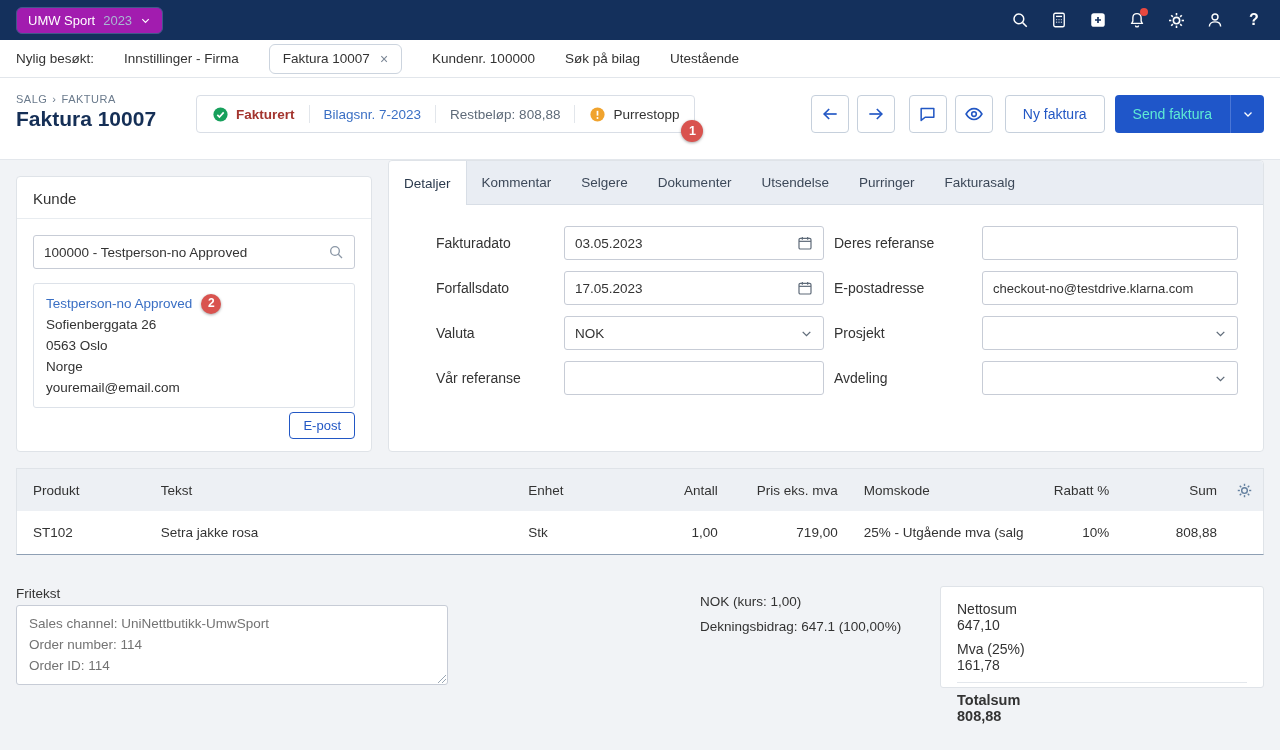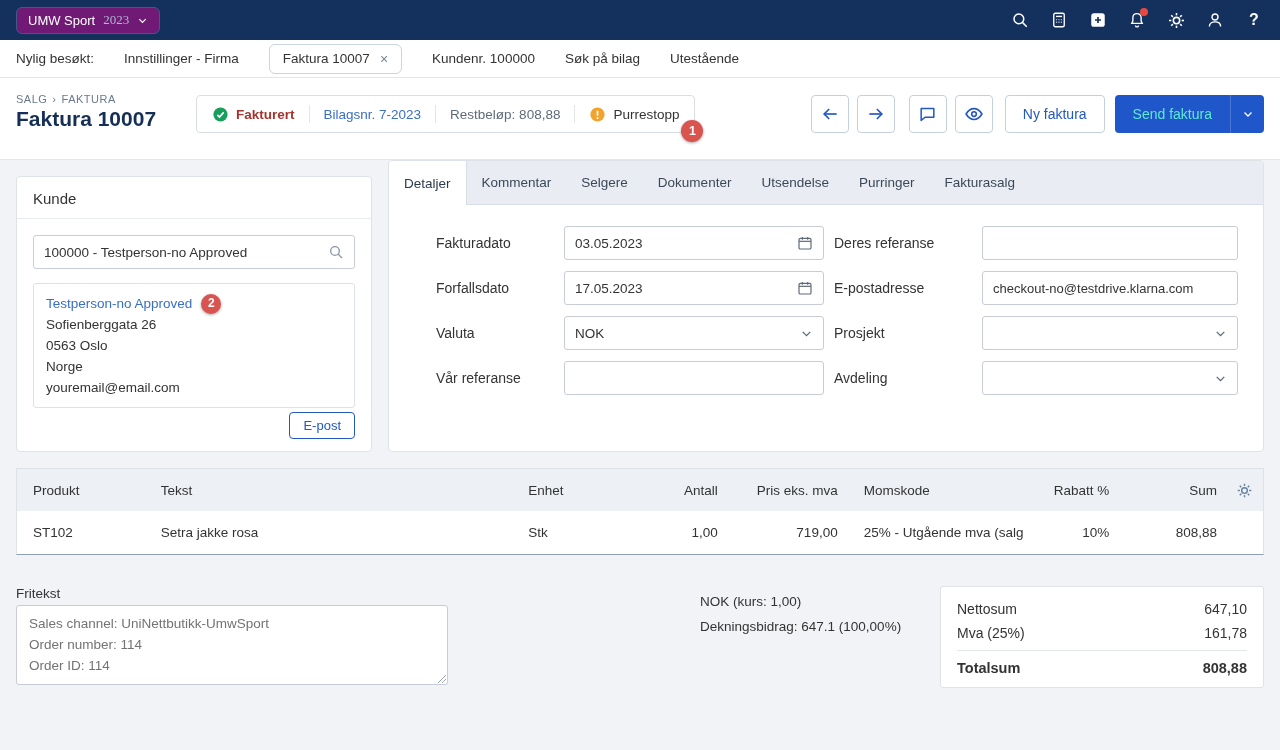--- a/index.html
+++ b/index.html
@@ -3,22 +3,22 @@
 <meta charset="utf-8">
 <style>
   * { box-sizing: border-box; margin: 0; padding: 0; }
   html,body { width:1280px; height:750px; overflow:hidden; }
   body { font-family:"Liberation Sans", sans-serif; font-size:14px; color:#333; background:#f1f3f6; position:relative; }
   button { font-family:inherit; cursor:pointer; background:none; border:none; }
   svg { display:block; }
 
   
   .topbar { position:absolute; top:0; left:0; right:0; height:40px; background:#14305c; display:flex; align-items:center; justify-content:space-between; padding:0 16px; }
-  .company-picker { display:flex; align-items:center; gap:8px; background:#701a75; border:1px solid #40598a; border-radius:6px; height:27px; padding:0 11px; color:#fff; font-size:13px; }
-  .company-period { color:#a9b8d2;font-family:Liberation Serif, serif; }
+  .company-picker { display:flex; align-items:center; gap:8px; background:#a21caf; border:1px solid #40598a; border-radius:6px; height:27px; padding:0 11px; color:#fff; font-size:13px; }
+  .company-period { color:#a9b8d2; }
   .topbar-icons { display:flex; align-items:center; gap:19px; color:#fff; }
   .tb-icon { position:relative; width:20px; height:20px; display:flex; align-items:center; justify-content:center; color:#fff; }
   .notif-dot { position:absolute; top:-2px; right:-1px; width:8px; height:8px; border-radius:50%; background:#e8483f; }
   .help-glyph { font-size:16px; font-weight:bold; color:#fff; }
 
   
   .recent-bar { position:absolute; top:40px; left:0; right:0; height:38px; background:#fff; border-bottom:1px solid #e2e6eb; display:flex; align-items:center; padding:0 16px; gap:30px; font-size:13.5px; color:#333; }
   .recent-item { cursor:pointer; white-space:nowrap; }
   .recent-tab-active { display:flex; align-items:center; gap:10px; border:1px solid #ccd4de; border-radius:6px; background:#fff; padding:6px 13px; }
   .tab-close { color:#7a8594; font-size:14px; cursor:pointer; }
@@ -78,21 +78,21 @@
   .c-rabatt  { width:100px; padding-right:26px; text-align:right; }
   .c-sum     { width:90px;  padding-right:8px; text-align:right; }
   .c-gear    { width:38px; display:flex; justify-content:center; color:#64809f; cursor:pointer; }
 
   
   .fritekst-label { position:absolute; left:16px; top:586px; font-size:13.5px; color:#333; }
   .fritekst-box { position:absolute; left:16px; top:605px; width:432px; height:80px; border:1px solid #c7ccd6; border-radius:3px; background:#fff; padding:7px 12px; font-size:13.5px; line-height:21px; white-space:pre-line; color:#737373; }
   .resize-handle { position:absolute; left:436px; top:673px; width:10px; height:10px; background:repeating-linear-gradient(135deg, transparent 0 2px, #9aa7b5 2px 3px); clip-path:polygon(100% 0, 100% 100%, 0 100%); cursor:nwse-resize; }
   .currency-info { position:absolute; left:700px; top:589px; font-size:13.5px; color:#333; line-height:25px; }
   .totals-card { position:absolute; left:940px; top:586px; width:324px; height:102px; background:#fff; border:1px solid #dfe3e8; border-radius:3px; padding:10px 16px; }
-  .t-row { display:flex; justify-content:space-between; font-size:14px; padding:4px 0; }
+  .t-row { display:flex; justify-content:space-between; font-size:14px; padding:4px 0;flex-direction:column; }
   .t-total { border-top:1px solid #e3e7ec; margin-top:5px; padding-top:9px; font-weight:bold; font-size:14.5px; }
 </style>
 </head>
 <body>
 
 <header class="topbar">
   <div class="company-picker">
     <span>UMW Sport</span>
     <span class="company-period">2023</span>
     <svg width="11" height="11" viewBox="0 0 24 24">

